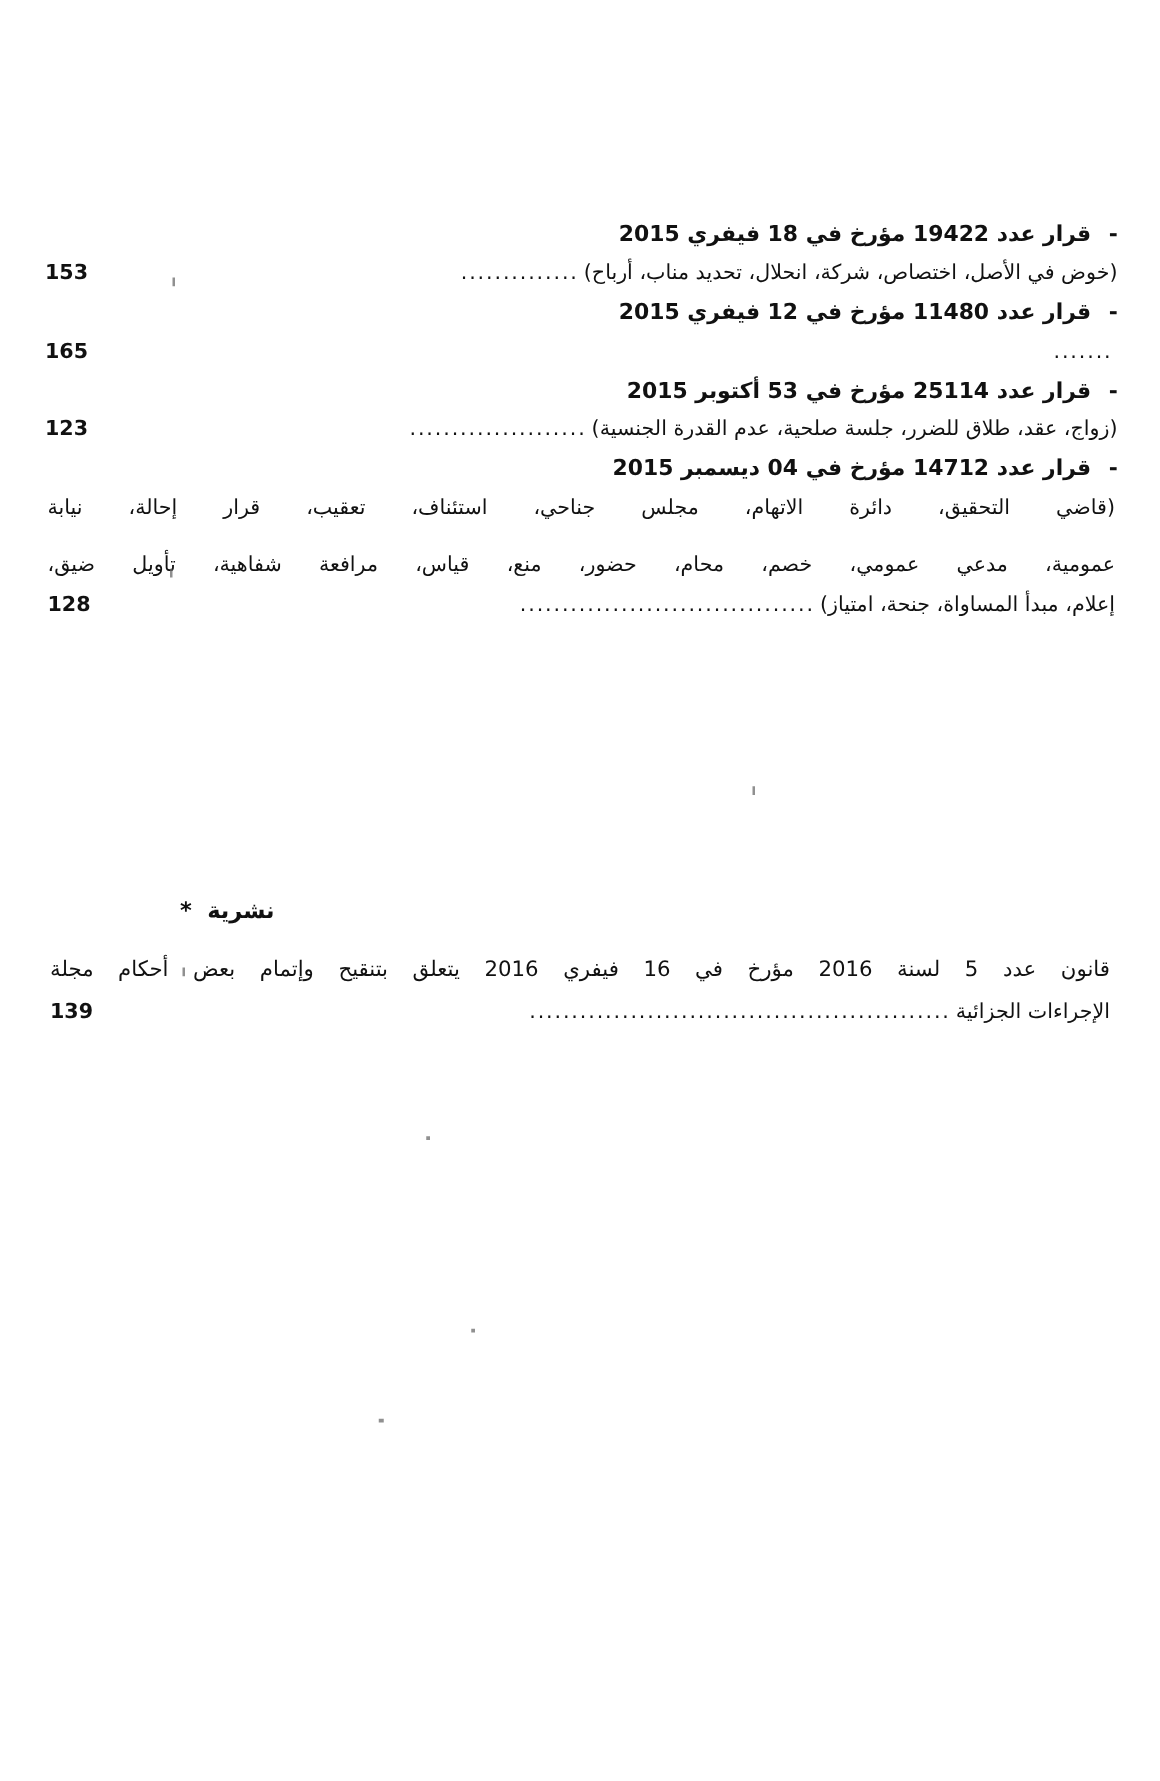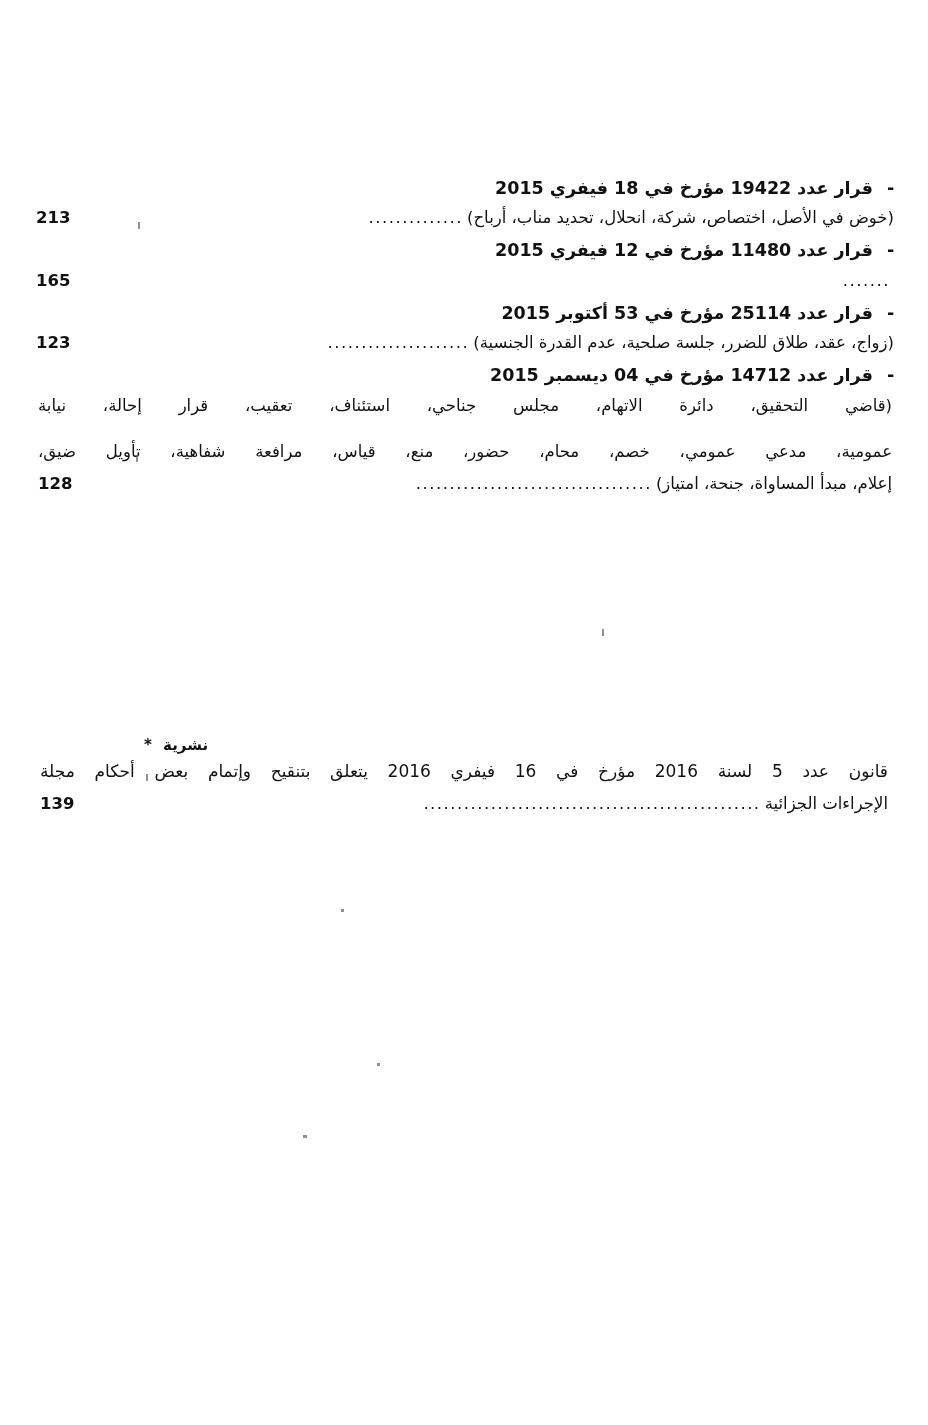--- a/index.html
+++ b/index.html
@@ -100,36 +100,36 @@
 
   
   .section {
     position: absolute;
     right: 36px;
     left: 36px;
   }
   .section-title {
     direction: rtl;
     text-align: left;
-    font-size: 15px;
+    font-size: 18px;
     font-weight: 700;
     letter-spacing: 0px;
     padding-left: 108px;
-    margin-top: 18px;
   }
   .section-title .bullet {
     margin-right: 6px;
   }
 
   .section-body {
     direction: rtl;
     text-align: justify;
     text-align-last: justify;
     font-size: 17px;
     line-height: 2.0;
+    margin-top: 20px;
     padding-right: 4px;
     padding-left: 4px;
   }
 
   .sec-nashriya { top: 718px; }
   .sec-mabadi  { top: 900px; }
 
   
   .speck {
     position: absolute;
@@ -145,21 +145,21 @@
   <div class="toc">
 
     <div class="entry e1">
       <div class="entry-head">
         <span class="dash">-</span>
         <span class="head-text">قرار عدد 19422 مؤرخ في 18 فيفري 2015</span>
       </div>
       <div class="body-oneline">
         <span class="txt">(خوض في الأصل، اختصاص، شركة، انحلال، تحديد مناب، أرباح)</span>
         <span class="leader">..............</span>
-        <span class="pagenum">213</span>
+        <span class="pagenum">153</span>
       </div>
     </div>
 
     <div class="entry e2">
       <div class="entry-head">
         <span class="dash">-</span>
         <span class="head-text">قرار عدد 11480 مؤرخ في 12 فيفري 2015</span>
       </div>
       <div class="body-oneline">
         <span class="leader">.......</span>

